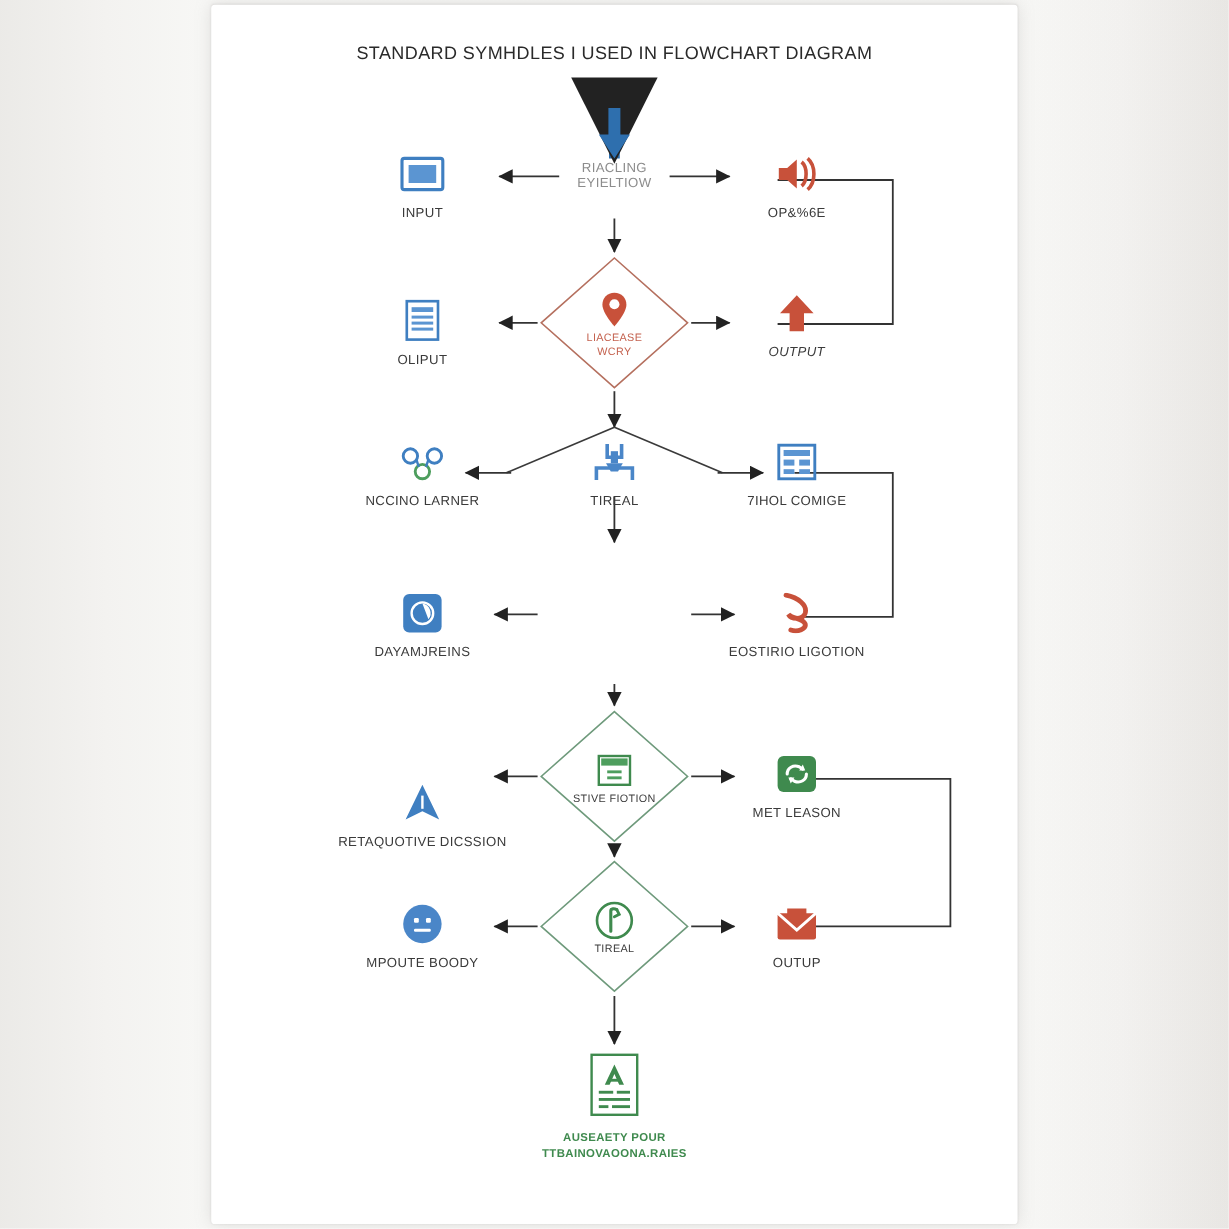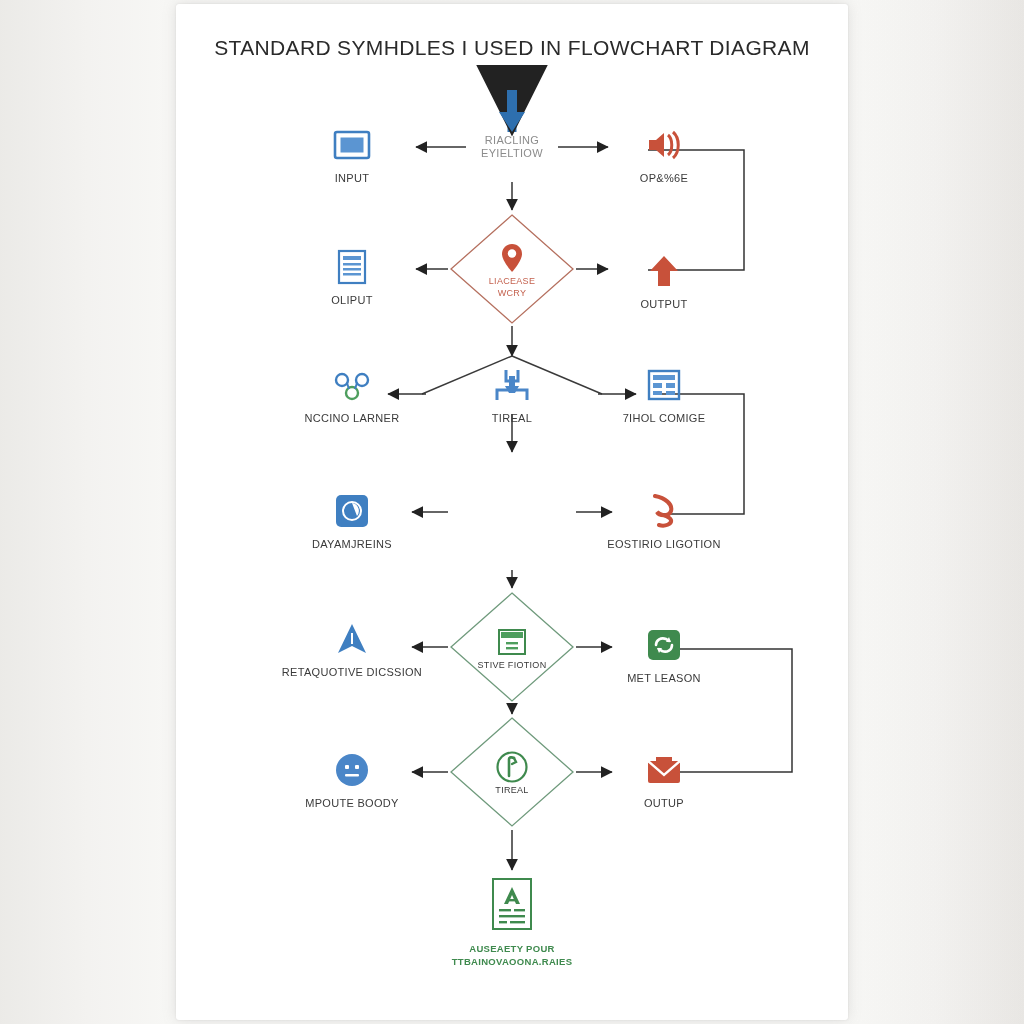--- a/index.html
+++ b/index.html
@@ -59,21 +59,21 @@
     height: 1016px;
     pointer-events: none;
   }
 
   .title {
     position: absolute;
     left: 0;
     top: 32px;
     width: 672px;
     text-align: center;
-    font-size: 21px;
+    font-size: 15px;
     letter-spacing: 0.35px;
     color: #2a2a2a;
     font-family: "Liberation Sans", sans-serif;
   }
 
   
   .node {
     position: absolute;
     width: 160px;
     margin-left: -80px;
@@ -273,21 +273,21 @@
             <svg width="22" height="30" viewBox="0 0 22 30">
               <path d="M11,1 C5,1 1,5.5 1,11 C1,18 11,29 11,29 C11,29 21,18 21,11 C21,5.5 17,1 11,1 Z" fill="#c8513a"></path>
               <circle cx="11" cy="10.5" r="4.2" fill="#ffffff"></circle>
             </svg>
           </div>
           <div class="caption cap-red">LIACEASE</div>
           <div class="caption cap-red" style="margin-top:1px;">WCRY</div>
         </div>
       </div>
 
-      <div class="node" style="left:488px; top:244px;">
+      <div class="node" style="left:488px; top:234px;font-style:italic;">
         <div class="glyph">
           <svg width="32" height="34" viewBox="0 0 32 34">
             <path d="M16,2 L30,17 L22,17 L22,32 L10,32 L10,17 L2,17 Z" fill="#c8513a"></path>
           </svg>
         </div>
         <div class="caption">OUTPUT</div>
       </div>
 
       <div class="node" style="left:176px; top:358px;">
         <div class="glyph">
@@ -342,21 +342,21 @@
 
       <div class="node" style="left:488px; top:484px;">
         <div class="glyph">
           <svg width="30" height="34" viewBox="0 0 30 34">
             <path d="M6,2 C16,4 24,10 22,17 C20,23 10,22 8,18 C12,22 20,21 22,26 C23,30 16,33 10,31" fill="none" stroke="#c8513a" stroke-width="4" stroke-linecap="round"></path>
           </svg>
         </div>
         <div class="caption">EOSTIRIO LIGOTION</div>
       </div>
 
-      <div class="node" style="left:176px; top:612px;text-align:center;">
+      <div class="node" style="left:176px; top:642px;text-align:center;">
         <div class="glyph">
           <svg width="34" height="34" viewBox="0 0 34 34">
             <path d="M17,2 L31,31 L17,24 L3,31 Z" fill="#3f7fc1"></path>
             <rect x="16" y="11" width="2" height="11" fill="#ffffff"></rect>
           </svg>
         </div>
         <div class="caption">RETAQUOTIVE DICSSION</div>
       </div>
 
       <div class="diamond" style="left:336px; top:643px;">

